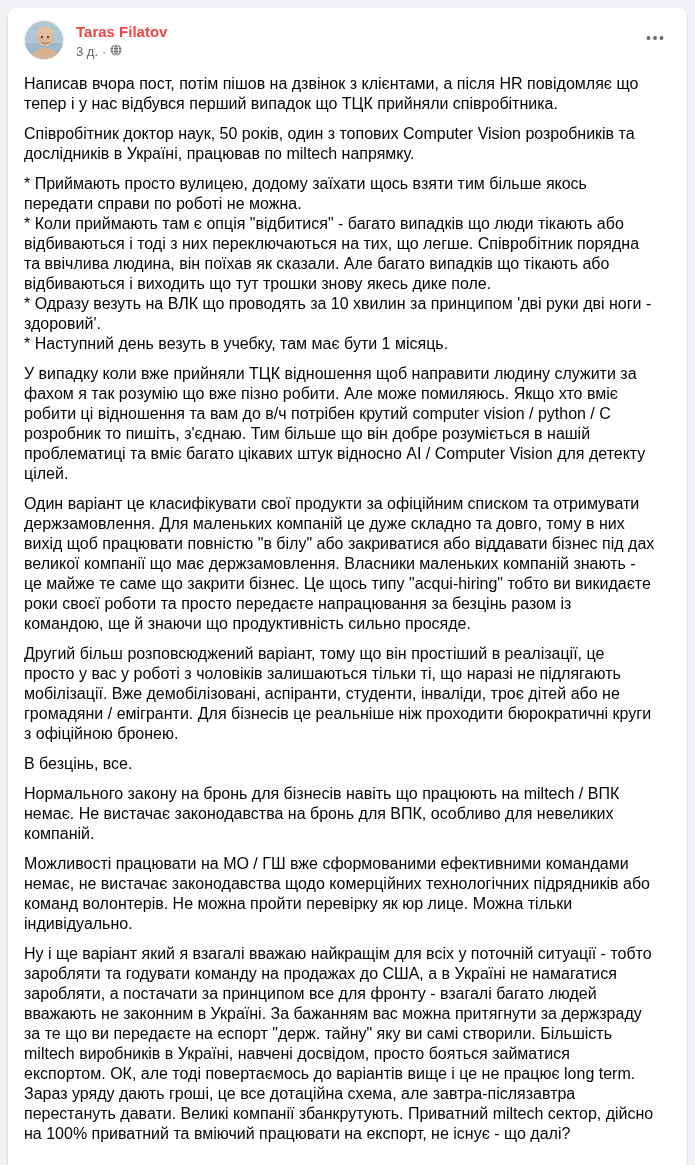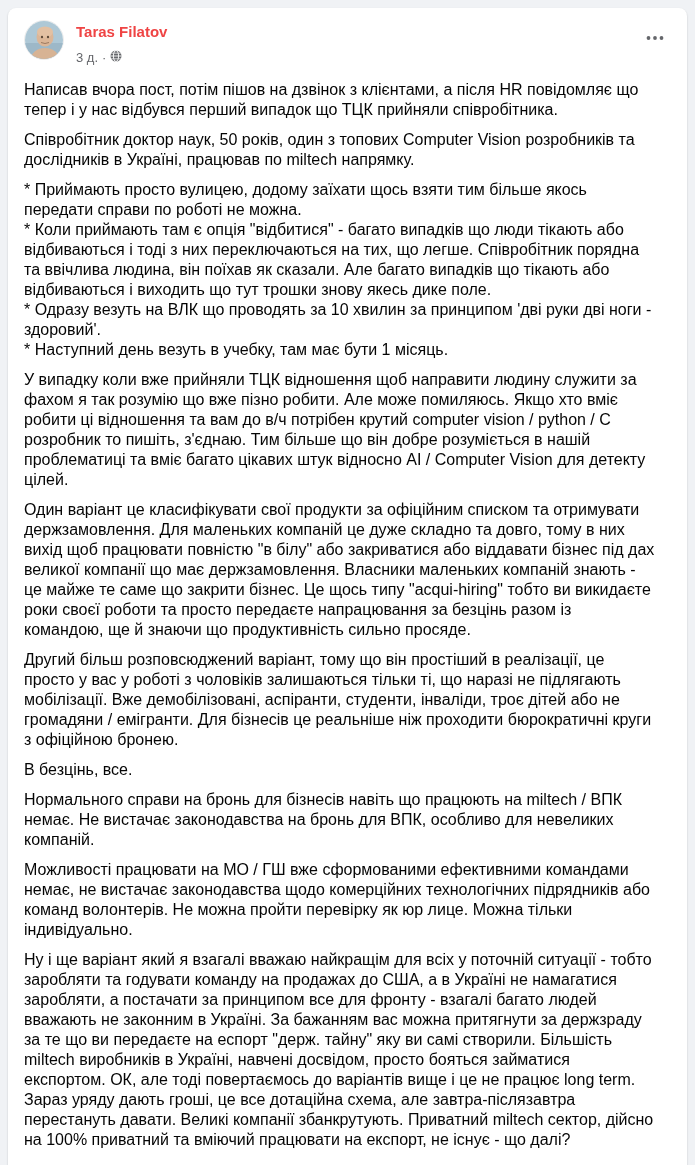--- a/index.html
+++ b/index.html
@@ -41,21 +41,21 @@
     font-size: 15px;
     font-weight: 700;
     color: #ef4444;
     line-height: 19px;
     cursor: pointer;
   }
   .post-meta {
     display: flex;
     align-items: center;
     gap: 4px;
-    margin-top: 8px;
+    margin-top: 2px;
     font-size: 13px;
     color: #65676b;
     line-height: 17px;
   }
   .post-meta .timestamp { cursor: pointer; }
   .globe { display: inline-block; vertical-align: middle; }
   .more-btn {
     width: 32px;
     height: 32px;
     border: none;
@@ -130,18 +130,18 @@
       <p>Написав вчора пост, потім пішов на дзвінок з клієнтами, а після HR повідомляє що тепер і у нас відбувся перший випадок що ТЦК прийняли співробітника.</p>
       <p>Співробітник доктор наук, 50 років, один з топових Computer Vision розробників та дослідників в Україні, працював по miltech напрямку.</p>
       <p>* Приймають просто вулицею, додому заїхати щось взяти тим більше якось передати справи по роботі не можна.
 * Коли приймають там є опція "відбитися" - багато випадків що люди тікають або відбиваються і тоді з них переключаються на тих, що легше. Співробітник порядна та ввічлива людина, він поїхав як сказали. Але багато випадків що тікають або відбиваються і виходить що тут трошки знову якесь дике поле.
 * Одразу везуть на ВЛК що проводять за 10 хвилин за принципом 'дві руки дві ноги - здоровий'.
 * Наступний день везуть в учебку, там має бути 1 місяць.</p>
       <p>У випадку коли вже прийняли ТЦК відношення щоб направити людину служити за фахом я так розумію що вже пізно робити. Але може помиляюсь. Якщо хто вміє робити ці відношення та вам до в/ч потрібен крутий computer vision / python / C розробник то пишіть, з'єднаю. Тим більше що він добре розуміється в нашій проблематиці та вміє багато цікавих штук відносно AI / Computer Vision для детекту цілей.</p>
       <p>Один варіант це класифікувати свої продукти за офіційним списком та отримувати держзамовлення. Для маленьких компаній це дуже складно та довго, тому в них вихід щоб працювати повністю "в білу" або закриватися або віддавати бізнес під дах великої компанії що має держзамовлення. Власники маленьких компаній знають - це майже те саме що закрити бізнес. Це щось типу "acqui-hiring" тобто ви викидаєте роки своєї роботи та просто передаєте напрацювання за безцінь разом із командою, ще й знаючи що продуктивність сильно просяде.</p>
       <p>Другий більш розповсюджений варіант, тому що він простіший в реалізації, це просто у вас у роботі з чоловіків залишаються тільки ті, що наразі не підлягають мобілізації. Вже демобілізовані, аспіранти, студенти, інваліди, троє дітей або не громадяни / емігранти. Для бізнесів це реальніше ніж проходити бюрократичні круги з офіційною бронею.</p>
       <p>В безцінь, все.</p>
-      <p>Нормального справи на бронь для бізнесів навіть що працюють на miltech / ВПК немає. Не вистачає законодавства на бронь для ВПК, особливо для невеликих компаній.</p>
+      <p>Нормального закону на бронь для бізнесів навіть що працюють на miltech / ВПК немає. Не вистачає законодавства на бронь для ВПК, особливо для невеликих компаній.</p>
       <p>Можливості працювати на МО / ГШ вже сформованими ефективними командами немає, не вистачає законодавства щодо комерційних технологічних підрядників або команд волонтерів. Не можна пройти перевірку як юр лице. Можна тільки індивідуально.</p>
       <p>Ну і ще варіант який я взагалі вважаю найкращім для всіх у поточній ситуації - тобто заробляти та годувати команду на продажах до США, а в Україні не намагатися заробляти, а постачати за принципом все для фронту - взагалі багато людей вважають не законним в Україні. За бажанням вас можна притягнути за держзраду за те що ви передаєте на еспорт "держ. тайну" яку ви самі створили. Більшість miltech виробників в Україні, навчені досвідом, просто бояться займатися експортом. ОК, але тоді повертаємось до варіантів вище і це не працює long term. Зараз уряду дають гроші, це все дотаційна схема, але завтра-післязавтра перестануть давати. Великі компанії збанкрутують. Приватний miltech сектор, дійсно на 100% приватний та вміючий працювати на експорт, не існує - що далі?</p>
     </div>
 
 </div>
 
 </body></html>

